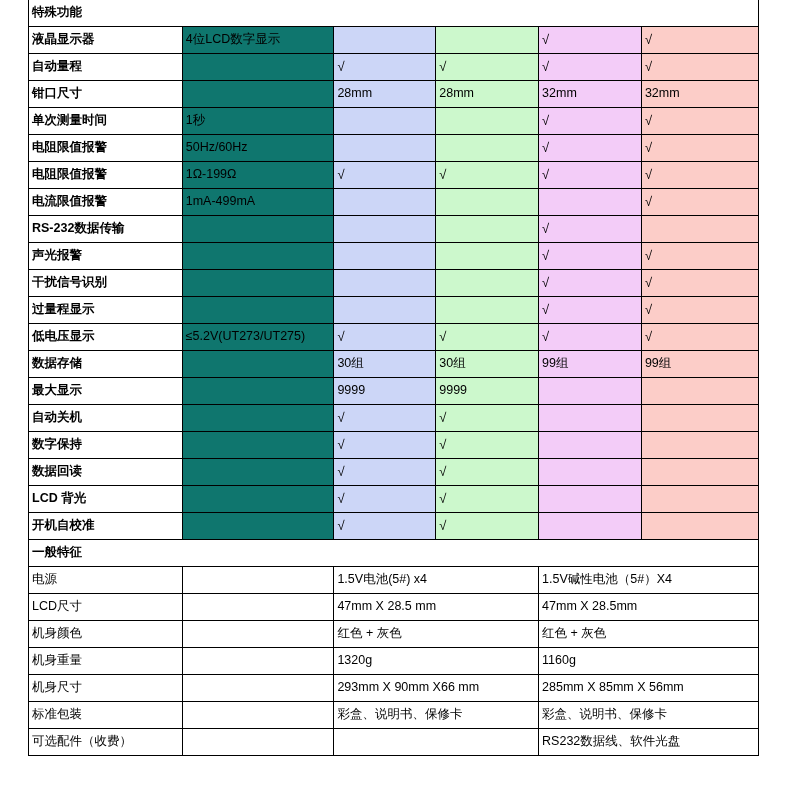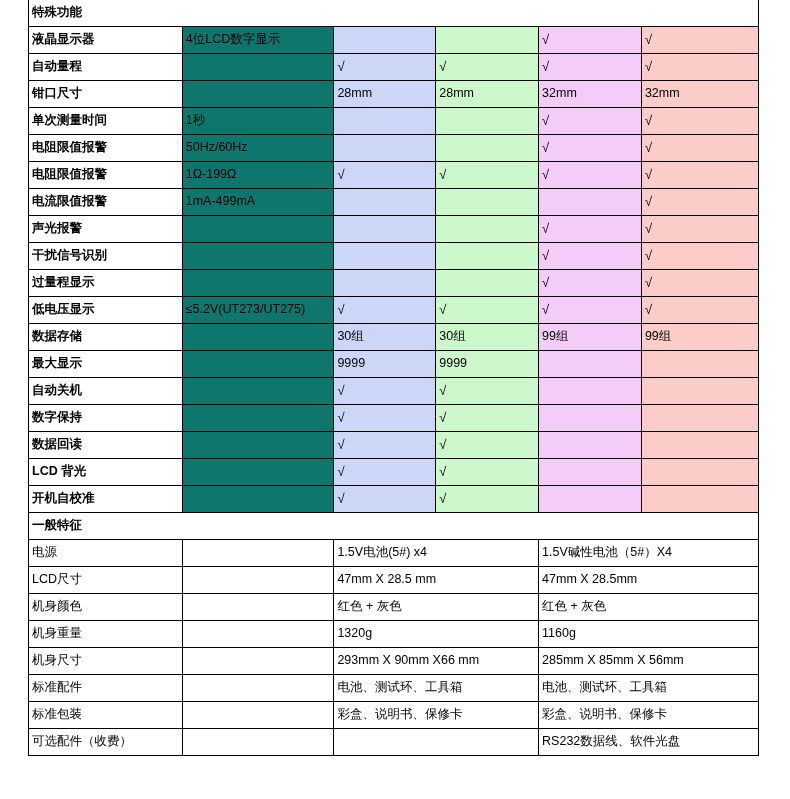--- a/index.html
+++ b/index.html
@@ -142,20 +142,28 @@
       </tr>
       <tr>
         <td class="label">电流限值报警</td>
         <td class="spec">1mA-499mA</td>
         <td class="col-b check"></td>
         <td class="col-g check"></td>
         <td class="col-p check"></td>
         <td class="col-r check">√</td>
       </tr>
       <tr>
+        <td class="label">RS-232数据传输</td>
+        <td class="spec"></td>
+        <td class="col-b check"></td>
+        <td class="col-g check"></td>
+        <td class="col-p check">√</td>
+        <td class="col-r check"></td>
+      </tr>
+      <tr>
         <td class="label">声光报警</td>
         <td class="spec"></td>
         <td class="col-b check"></td>
         <td class="col-g check"></td>
         <td class="col-p check">√</td>
         <td class="col-r check">√</td>
       </tr>
       <tr>
         <td class="label">干扰信号识别</td>
         <td class="spec"></td>
@@ -265,26 +273,20 @@
         <td class="plain" colspan="2">1320g</td>
         <td class="plain" colspan="2">1160g</td>
       </tr>
       <tr>
         <td class="plain">机身尺寸</td>
         <td class="plain"></td>
         <td class="plain" colspan="2">293mm X 90mm X66 mm</td>
         <td class="plain" colspan="2">285mm X 85mm X 56mm</td>
       </tr>
       <tr>
-        <td class="plain">标准配件</td>
-        <td class="plain"></td>
-        <td class="plain" colspan="2">电池、测试环、工具箱</td>
-        <td class="plain" colspan="2">电池、测试环、工具箱</td>
-      </tr>
-      <tr>
         <td class="plain">标准包装</td>
         <td class="plain"></td>
         <td class="plain" colspan="2">彩盒、说明书、保修卡</td>
         <td class="plain" colspan="2">彩盒、说明书、保修卡</td>
       </tr>
       <tr>
         <td class="plain">可选配件（收费）</td>
         <td class="plain"></td>
         <td class="plain" colspan="2"></td>
         <td class="plain" colspan="2">RS232数据线、软件光盘</td>

